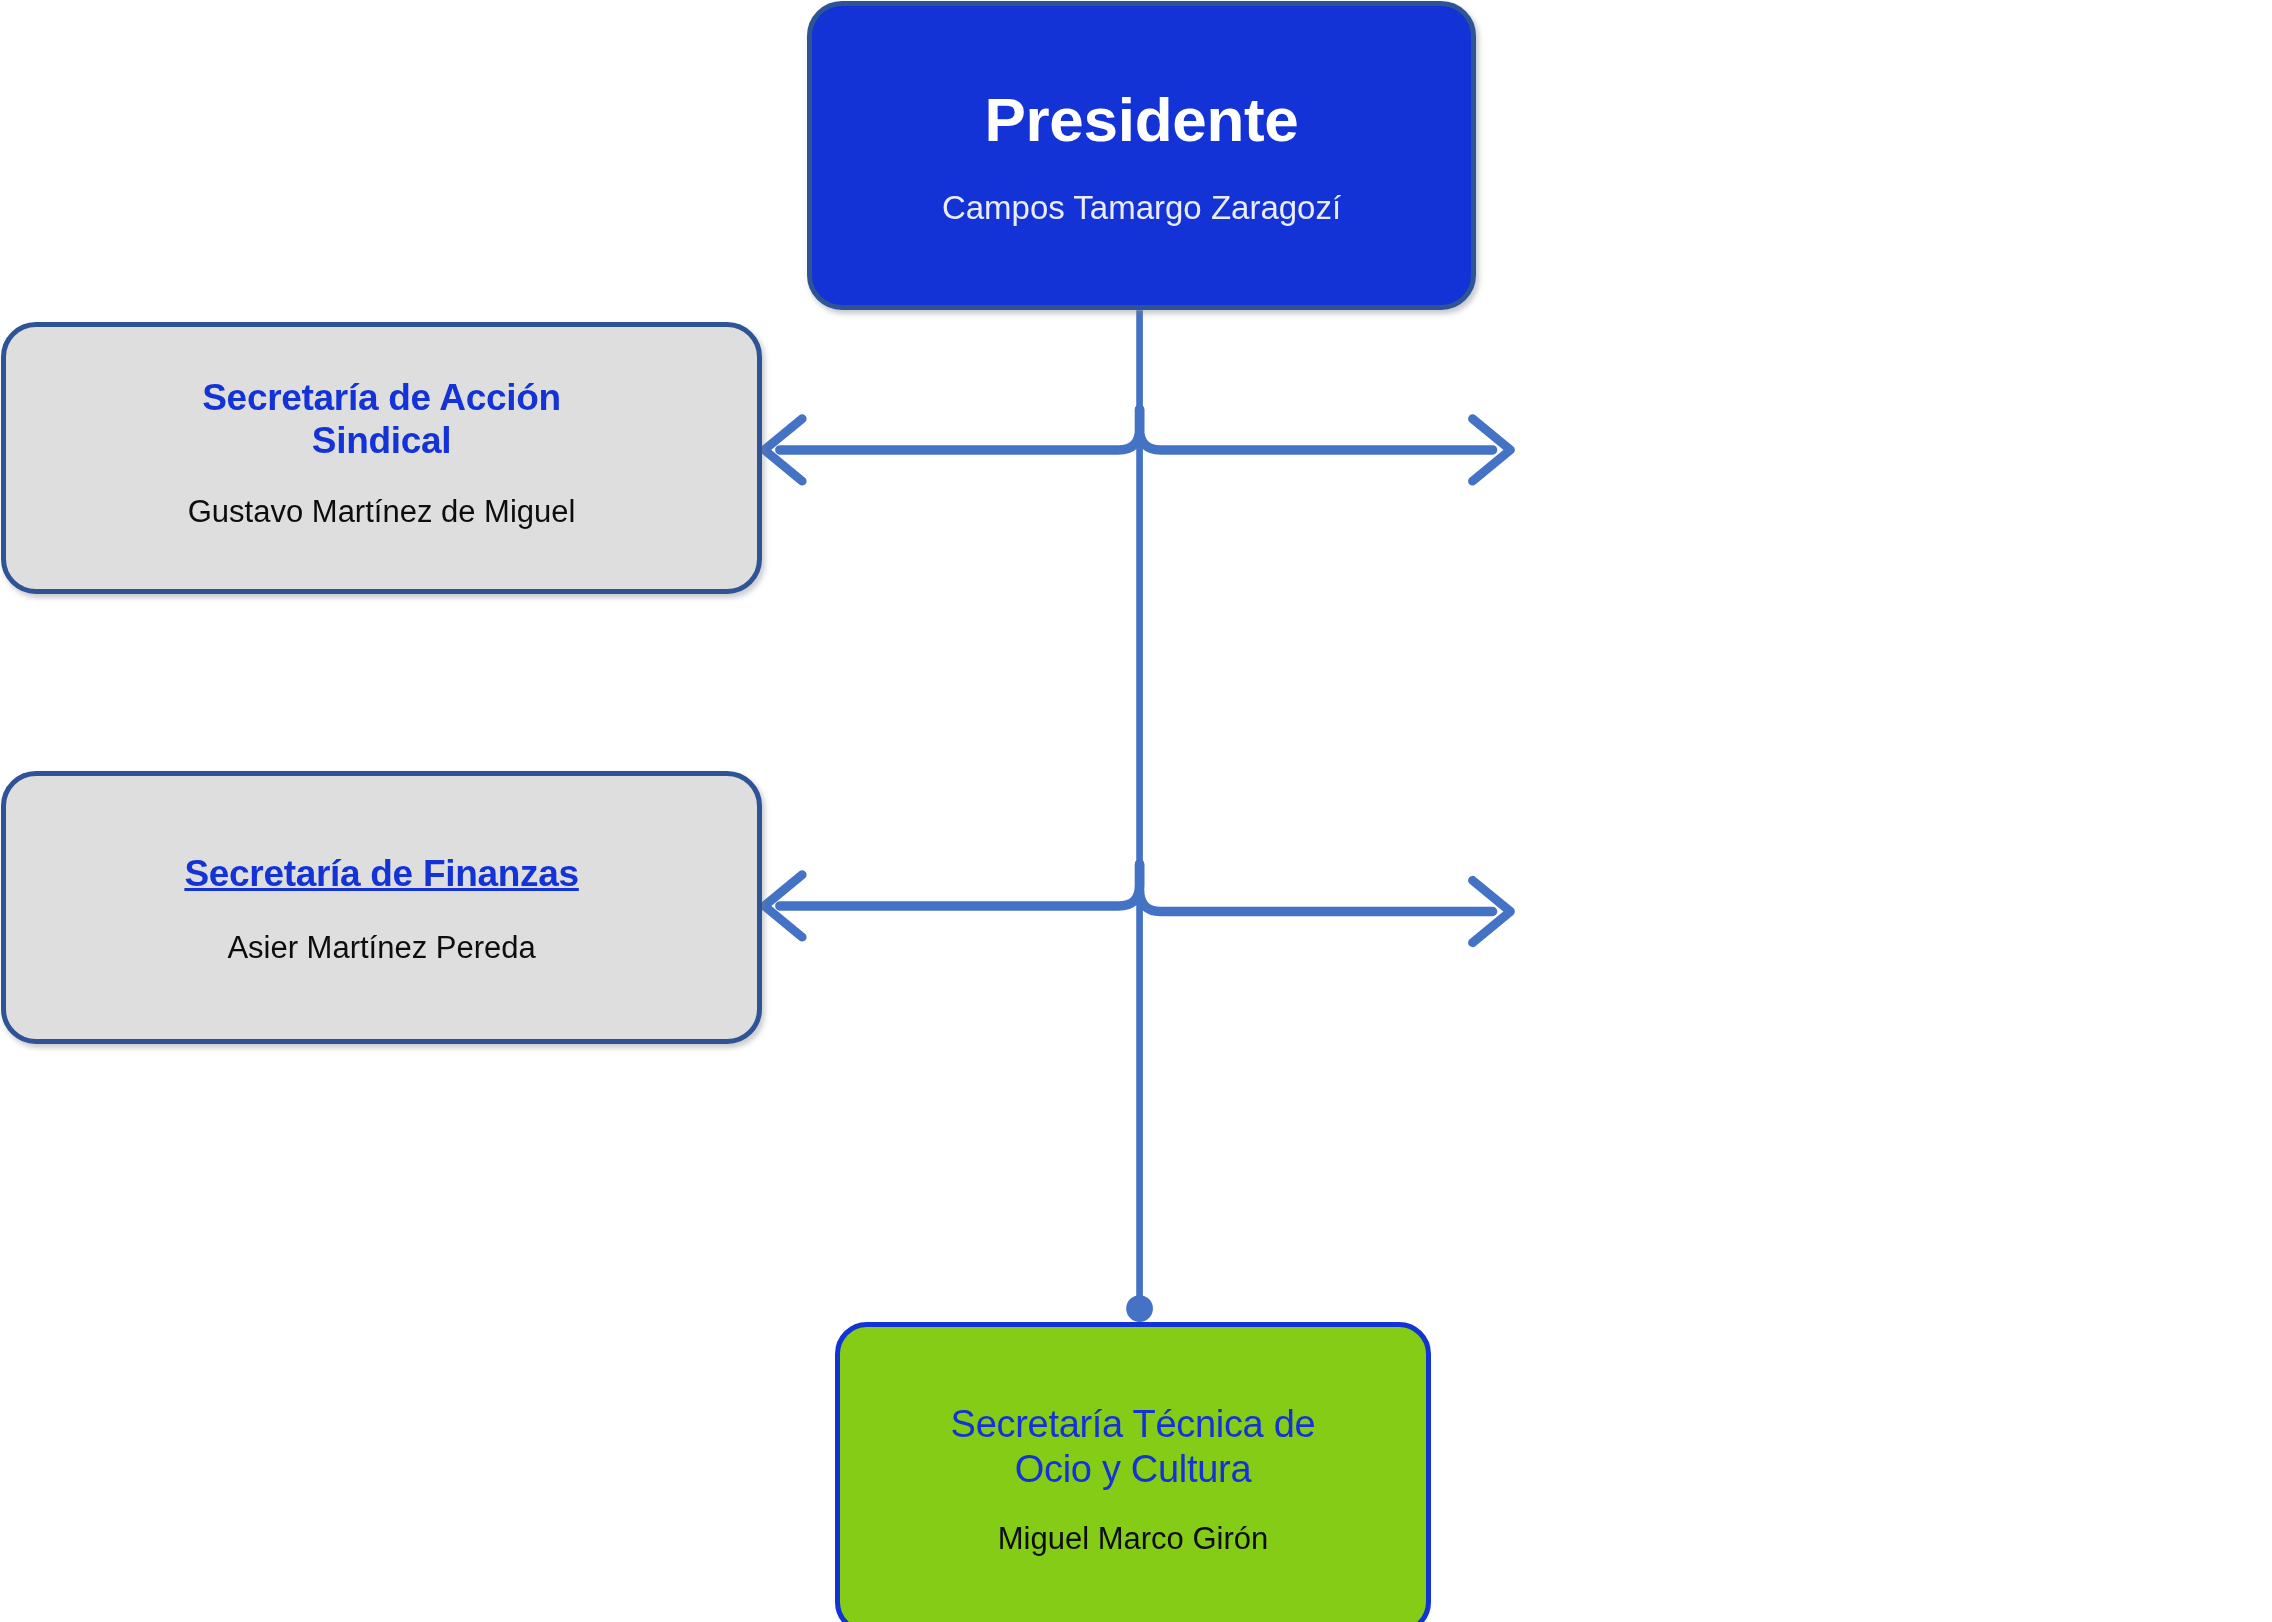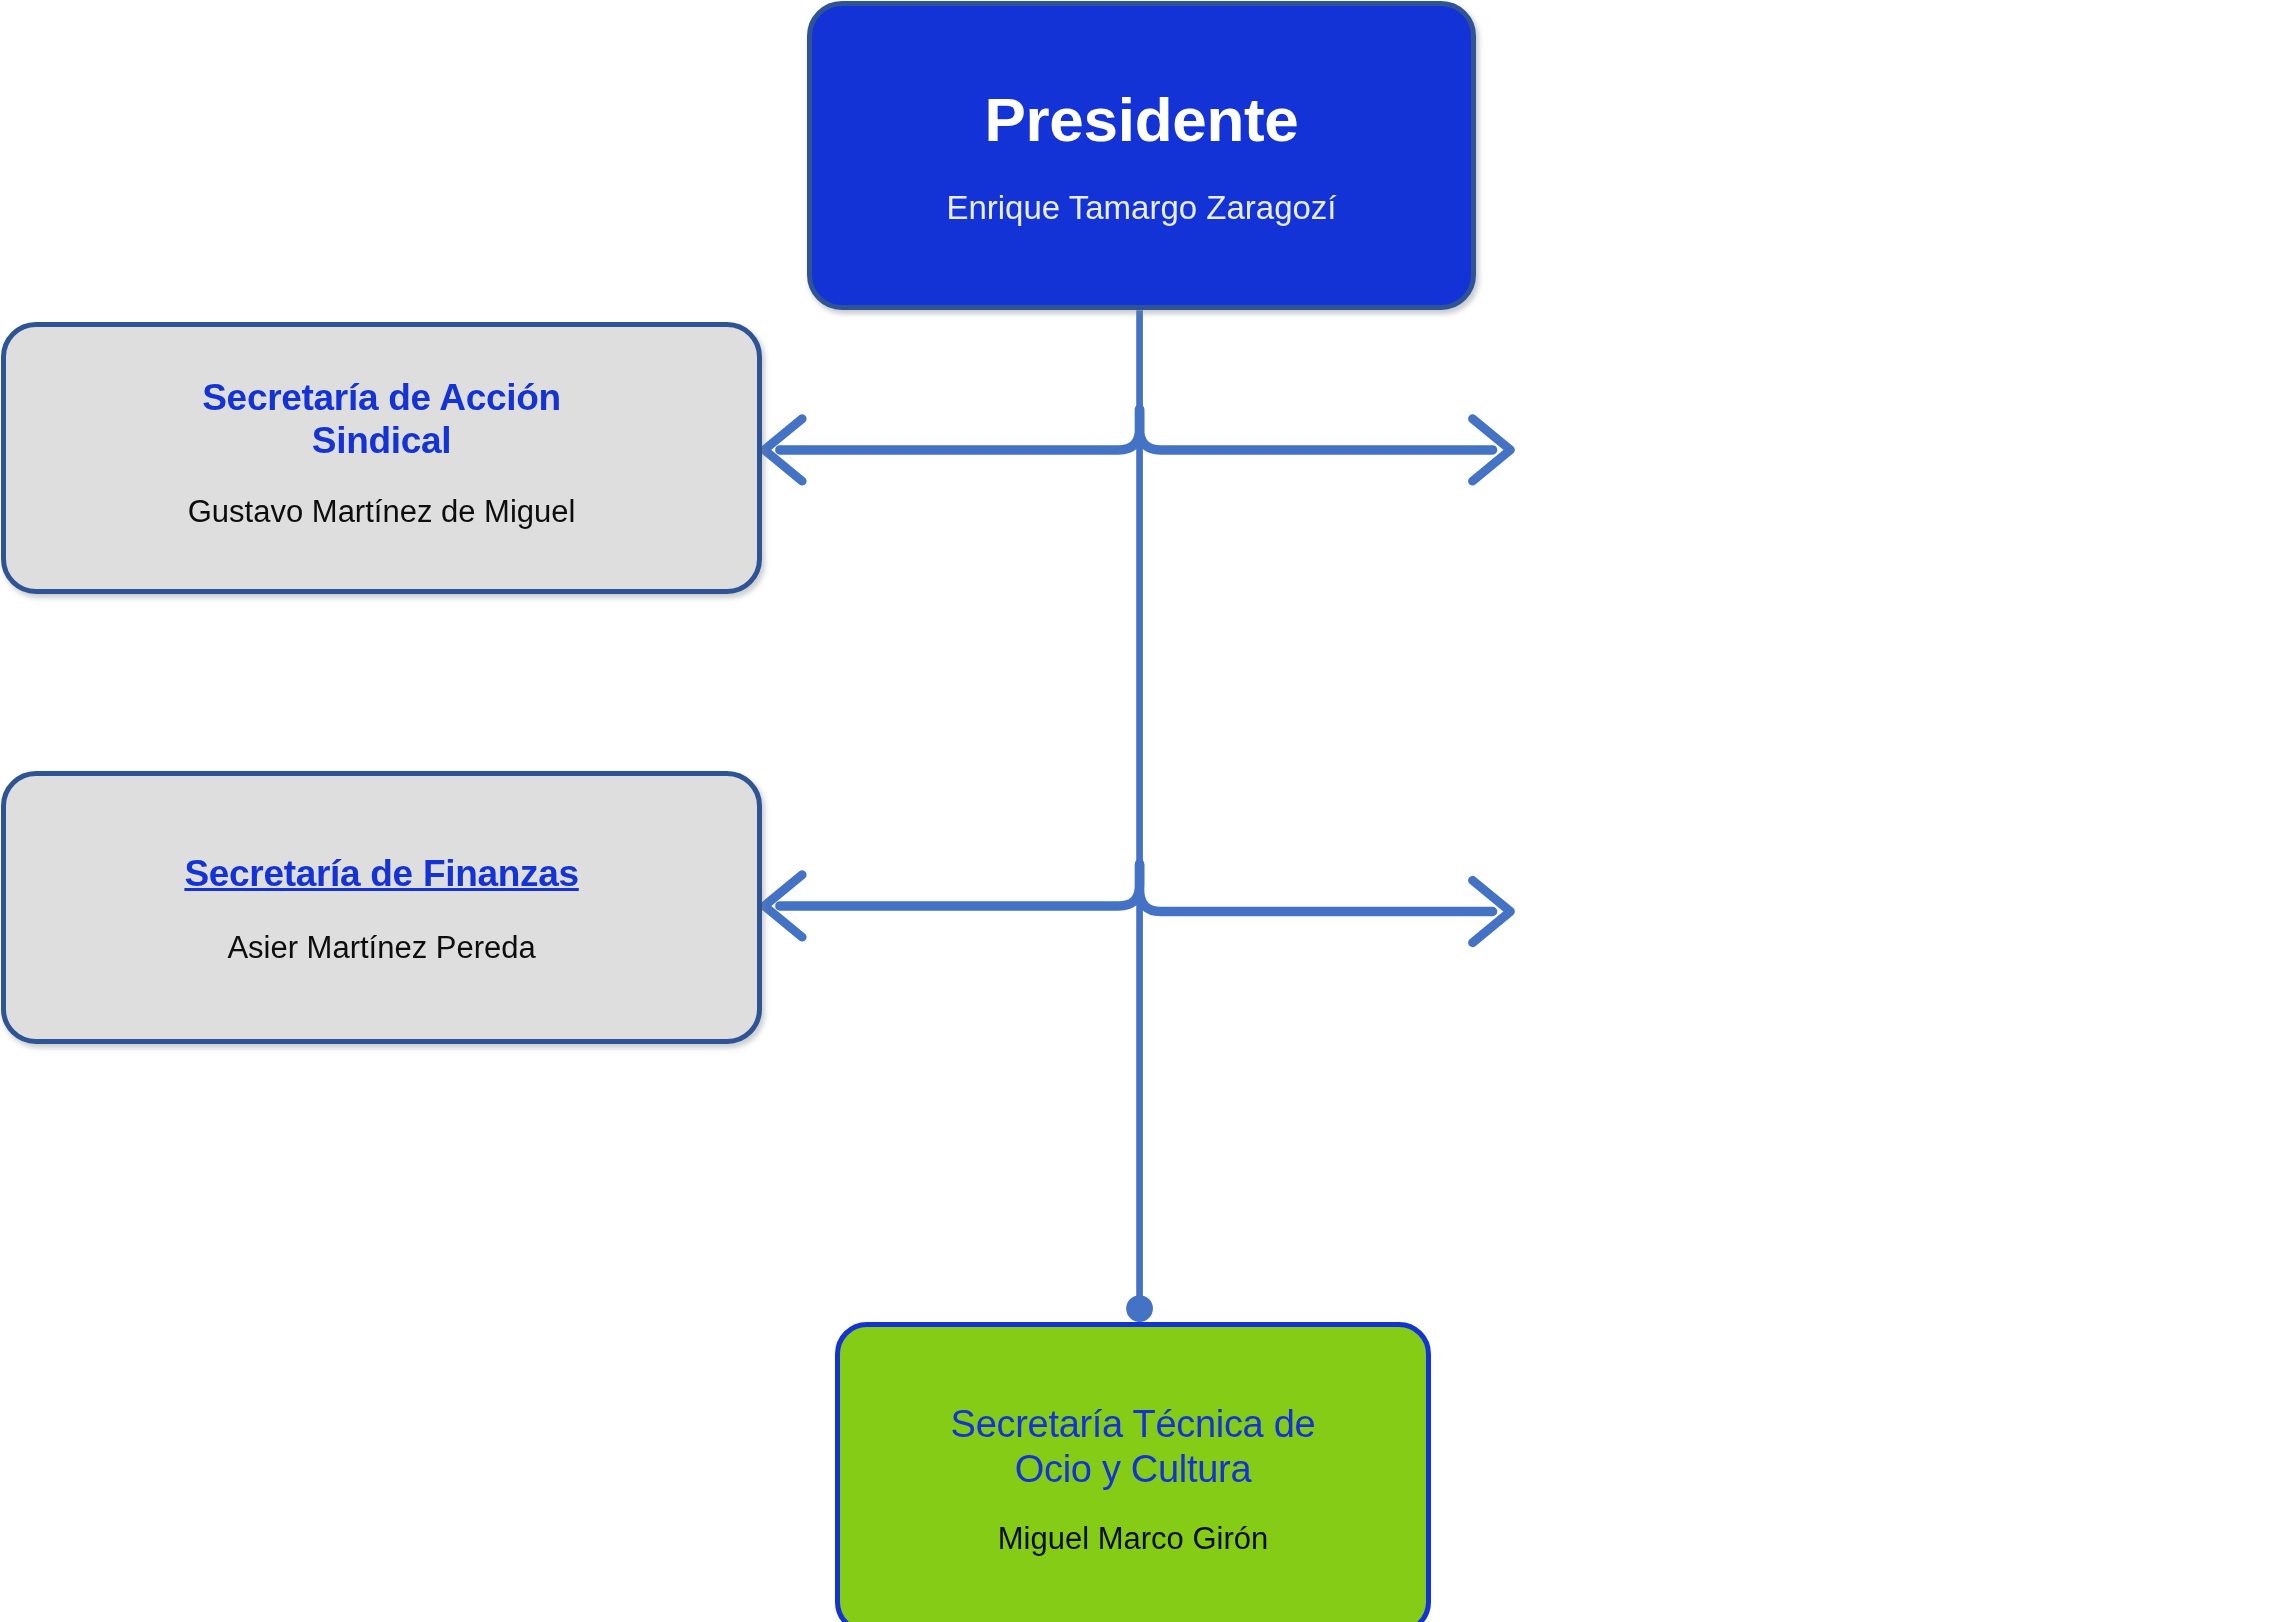--- a/index.html
+++ b/index.html
@@ -176,21 +176,21 @@
     <path d="M 1440 1571 L 1372 1627 L 1440 1683" fill="none" stroke="#4472C4" stroke-width="16" stroke-linecap="round" stroke-linejoin="round"></path>
 
     <path d="M 2046 1552 L 2046 1597 Q 2046 1637 2084 1637 L 2680 1637" fill="none" stroke="#4472C4" stroke-width="17" stroke-linecap="round"></path>
     <path d="M 2644 1581 L 2712 1637 L 2644 1693" fill="none" stroke="#4472C4" stroke-width="16" stroke-linecap="round" stroke-linejoin="round"></path>
 
     <circle cx="2046" cy="2350" r="24" fill="#4472C4"></circle>
   </svg>
 
   <div class="node" id="node-president">
     <span class="title">Presidente</span>
-    <span class="person">Enrique Tamargo Zaragozí</span>
+    <span class="person">Campos Tamargo Zaragozí</span>
   </div>
 
   <div class="node grey" id="node-accion-sindical">
     <span class="title">Secretaría de Acción
 Sindical</span>
     <span class="person">Gustavo Martínez de Miguel</span>
   </div>
 
 
   <div class="node grey" id="node-finanzas">

